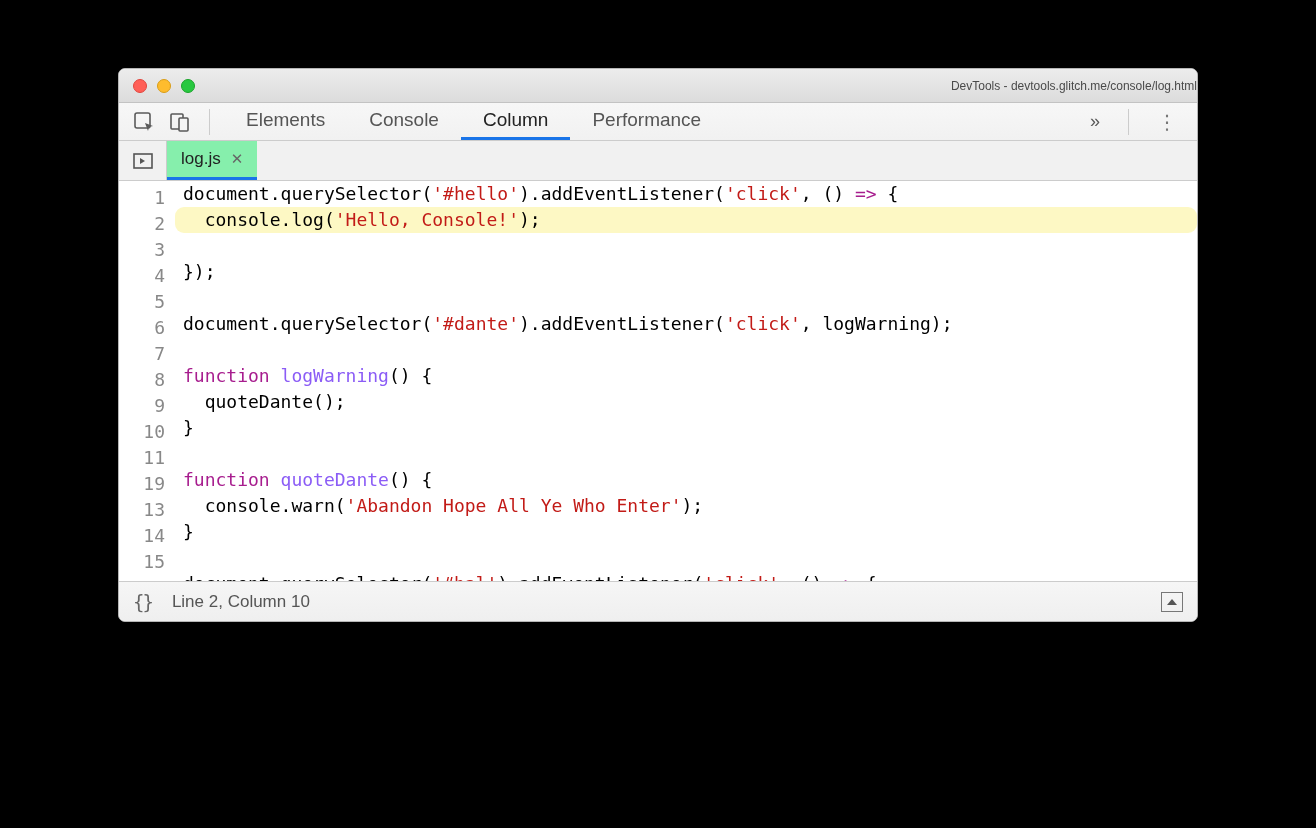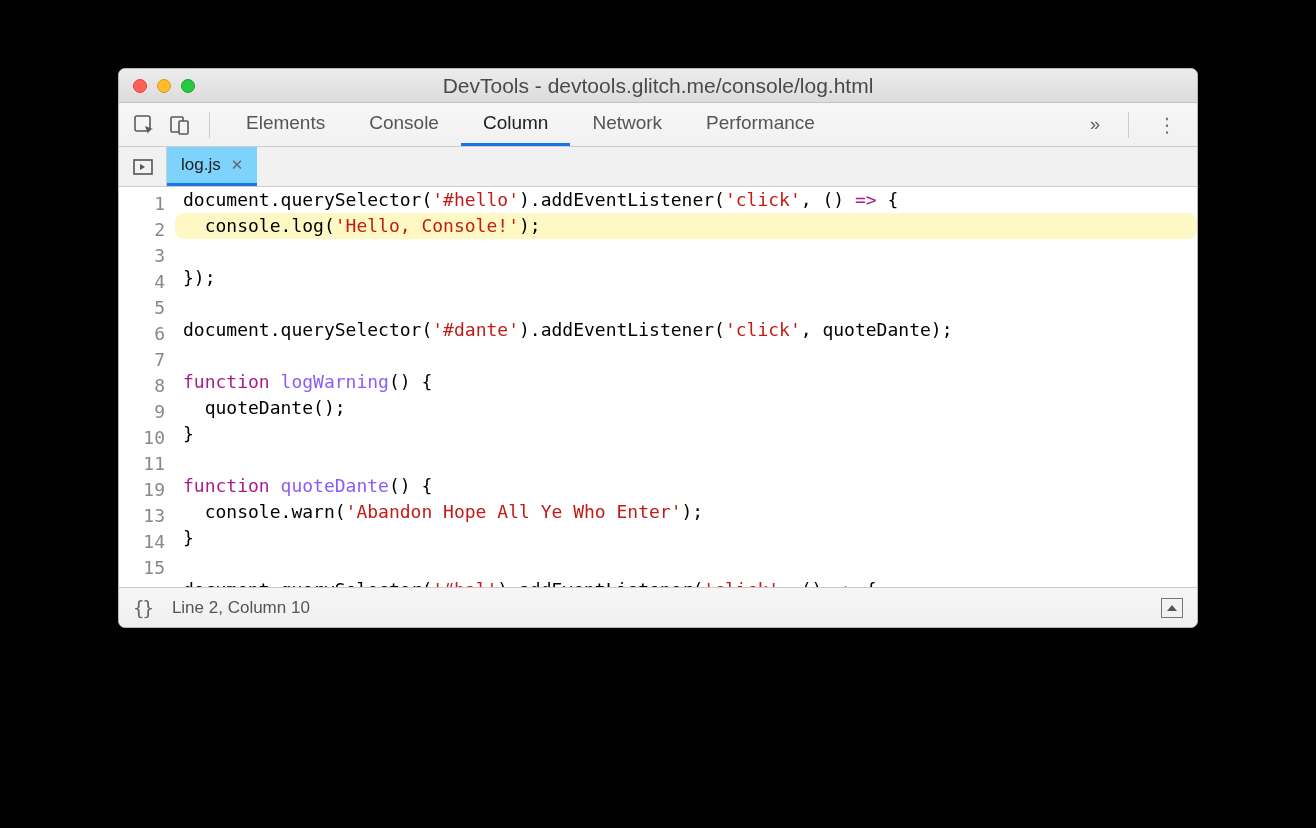--- a/index.html
+++ b/index.html
@@ -35,26 +35,26 @@
     gap: 10px;
     padding-left: 14px;
   }
   .tl {
     width: 14px; height: 14px; border-radius: 50%;
   }
   .tl.red { background:#ff5f57; border:1px solid #e1463e; }
   .tl.yel { background:#febc2e; border:1px solid #d99d17; }
   .tl.grn { background:#28c840; border:1px solid #1ba42b; }
   .title {
-    position:absolute; left:0; right:0; text-align:center;
-    color:#4a4a4a; font-size:21px;
+    position:absolute; left:0; right:0; text-align:right;
+    color:#4a4a4a; font-size:12px;
   }
   
   .toolbar {
-    height: 44px;
+    height: 38px;
     background: linear-gradient(#f7f7f7, #f1f1f1);
     border-bottom: 1px solid #ccc;
     display:flex; align-items:center;
     padding: 0 10px;
     gap: 6px;
   }
   .tb-icon {
     width: 30px; height: 30px;
     display:flex; align-items:center; justify-content:center;
     color:#5a5a5a;
@@ -82,21 +82,21 @@
   .filebar .side {
     width:48px; display:flex; align-items:center; justify-content:center;
     border-right:1px solid #ccc;
     color:#555;
   }
   .filetab {
     display:flex; align-items:center; gap:10px;
     padding:0 14px;
     color:#222; font-size:17px;
     border-bottom:3px solid #1974e8;
-    background:#7dd3fc;
+    background:#86efac;
   }
   .filetab .x { color:#666; font-size:15px; }
   
   .code-area {
     display:flex;
     height: 400px;
     font-family: Menlo, Consolas, monospace;
     font-size: 18px;
     line-height: 26px;
     background:#fff;
@@ -169,21 +169,20 @@
       <svg width="22" height="22" viewBox="0 0 22 22" fill="none" stroke="#5a5a5a" stroke-width="1.6">
         <rect x="2" y="3" width="12" height="15" rx="1"></rect>
         <rect x="10" y="7" width="9" height="13" rx="1" fill="#f4f4f4"></rect>
       </svg>
     </div>
     <div class="tb-sep"></div>
     <div class="tabs" id="main-tabs">
         <div class="tab">Elements</div>
         <div class="tab">Console</div>
         <div class="tab active">Column</div>
-        <div class="tab">Network</div>
         <div class="tab">Performance</div>
       </div>
     <div class="tb-right">
       <div class="chevrons">»</div>
       <div class="tb-sep"></div>
       <div class="kebab">⋮</div>
     </div>
   </div>
 
   <div class="filebar">
@@ -214,21 +213,21 @@
         <div>11</div>
         <div>19</div>
         <div>13</div>
         <div>14</div>
         <div>15</div>
       </div>
     <div class="code" id="code"><span class="code-line"><span class="pn">document</span><span class="pn">.</span><span class="pn">querySelector</span><span class="pn">(</span><span class="str">'#hello'</span><span class="pn">).</span><span class="pn">addEventListener</span><span class="pn">(</span><span class="str">'click'</span><span class="pn">, () </span><span class="kw">=&gt;</span><span class="pn"> {</span></span>
 <span class="code-line hl"><span class="pn">  console.</span><span class="pn">log</span><span class="pn">(</span><span class="str">'Hello, Console!'</span><span class="pn">);</span></span>
 <span class="code-line"><span class="pn">});</span></span>
 <span class="code-line"><span class="pn"></span></span>
-<span class="code-line"><span class="pn">document</span><span class="pn">.</span><span class="pn">querySelector</span><span class="pn">(</span><span class="str">'#dante'</span><span class="pn">).</span><span class="pn">addEventListener</span><span class="pn">(</span><span class="str">'click'</span><span class="pn">, quoteDante);</span></span>
+<span class="code-line"><span class="pn">document</span><span class="pn">.</span><span class="pn">querySelector</span><span class="pn">(</span><span class="str">'#dante'</span><span class="pn">).</span><span class="pn">addEventListener</span><span class="pn">(</span><span class="str">'click'</span><span class="pn">, logWarning);</span></span>
 <span class="code-line"><span class="pn"></span></span>
 <span class="code-line"><span class="kw">function</span><span class="pn"> </span><span class="fn">logWarning</span><span class="pn">() {</span></span>
 <span class="code-line"><span class="pn">  quoteDante();</span></span>
 <span class="code-line"><span class="pn">}</span></span>
 <span class="code-line"><span class="pn"></span></span>
 <span class="code-line"><span class="kw">function</span><span class="pn"> </span><span class="fn">quoteDante</span><span class="pn">() {</span></span>
 <span class="code-line"><span class="pn">  console.</span><span class="pn">warn</span><span class="pn">(</span><span class="str">'Abandon Hope All Ye Who Enter'</span><span class="pn">);</span></span>
 <span class="code-line"><span class="pn">}</span></span>
 <span class="code-line"><span class="pn"></span></span>
 <span class="code-line"><span class="pn">document</span><span class="pn">.</span><span class="pn">querySelector</span><span class="pn">(</span><span class="str">'#hal'</span><span class="pn">).</span><span class="pn">addEventListener</span><span class="pn">(</span><span class="str">'click'</span><span class="pn">, () </span><span class="kw">=&gt;</span><span class="pn"> {</span></span>

